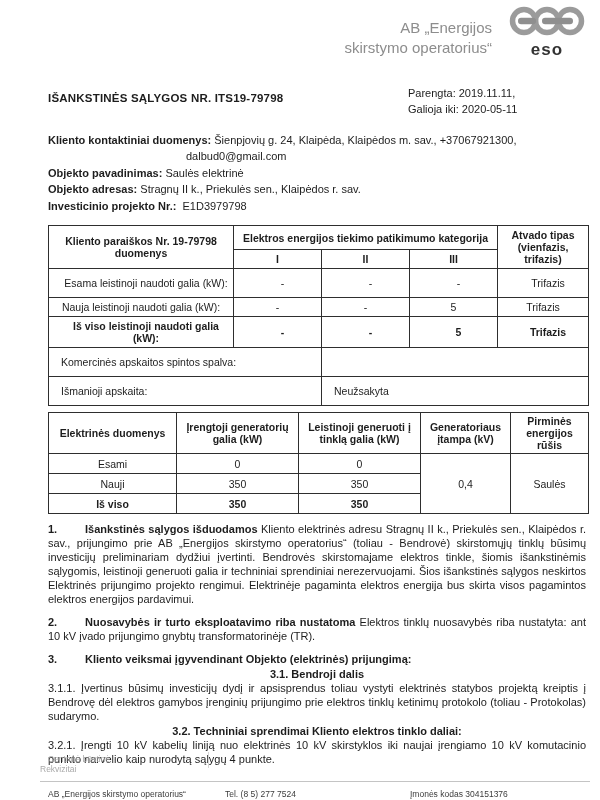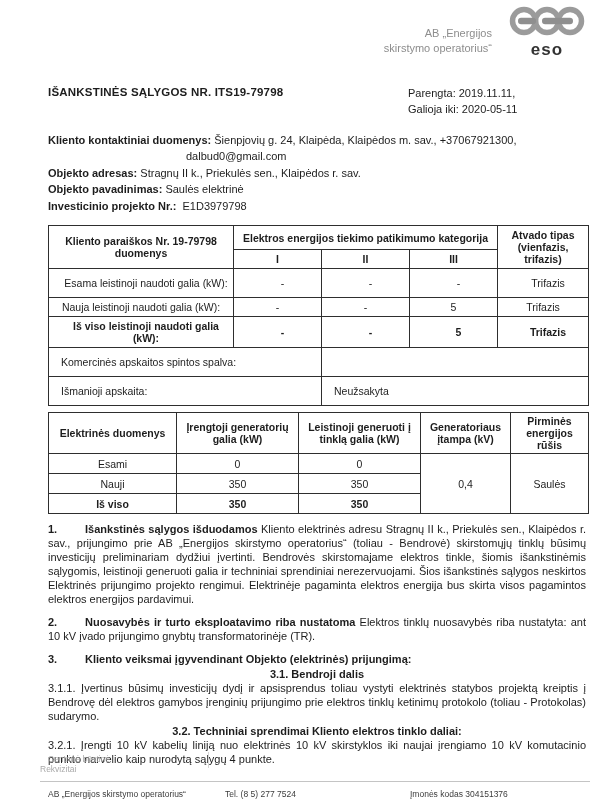--- a/index.html
+++ b/index.html
@@ -8,27 +8,27 @@
     background:#ffffff;
     font-family:"Liberation Sans", sans-serif;
     color:#1d1d1d;
     position:relative;
     overflow:hidden;
   }
   .page { padding:6px 14px 0 48px; }
 
   
   .hdr { display:flex; justify-content:flex-end; align-items:flex-start; gap:16px; }
-  .company { text-align:right; color:#8d8d8d; font-size:11px; line-height:1.35; margin-top:20px; }
+  .company { text-align:right; color:#8d8d8d; font-size:15px; line-height:1.35; margin-top:12px; }
   .logo-wrap { width:78px; text-align:center; }
   .eso-word { font-size:17px; font-weight:bold; color:#333; letter-spacing:1px; margin-top:-2px; }
 
   
   .title-row { display:flex; justify-content:space-between; margin-top:26px; }
-  .doc-title { font-weight:bold; font-size:11.5px; letter-spacing:0.2px; }
+  .doc-title { font-weight:bold; font-size:11.5px; letter-spacing:0.2px; margin-top:6px; }
   .dates { font-size:11px; line-height:1.45; width:178px; }
 
   
   .info { margin-top:14px; font-size:11px; line-height:1.5; }
   .info b { }
   .indent2 { margin-left:138px; }
 
   
   table { border-collapse:collapse; margin-top:11px; width:540px; table-layout:fixed; }
   th, td { border:1.5px solid #2e2e2e; font-size:10.5px; text-align:center; vertical-align:middle; padding:3px 4px; }
@@ -85,22 +85,22 @@
     <div class="doc-title">IŠANKSTINĖS SĄLYGOS NR. ITS19-79798</div>
     <div class="dates">
       <div>Parengta: 2019.11.11,</div>
       <div>Galioja iki: 2020-05-11</div>
     </div>
   </div>
 
   <div class="info">
     <div><b>Kliento kontaktiniai duomenys:</b> <span>Šienpjovių g. 24, Klaipėda, Klaipėdos m. sav., +37067921300,</span></div>
     <div class="indent2">dalbud0@gmail.com</div>
+    <div><b>Objekto pavadinimas:</b> <span>Saulės elektrinė</span></div>
     <div><b>Objekto adresas:</b> <span>Stragnų II k., Priekulės sen., Klaipėdos r. sav.</span></div>
-    <div><b>Objekto pavadinimas:</b> <span>Saulės elektrinė</span></div>
     <div><b>Investicinio projekto Nr.:</b>&nbsp; <span>E1D3979798</span></div>
   </div>
 
   <table id="table1">
     <colgroup>
         <col style="width:185px">
         <col style="width:88px">
         <col style="width:88px">
         <col style="width:88px">
         <col style="width:91px">

